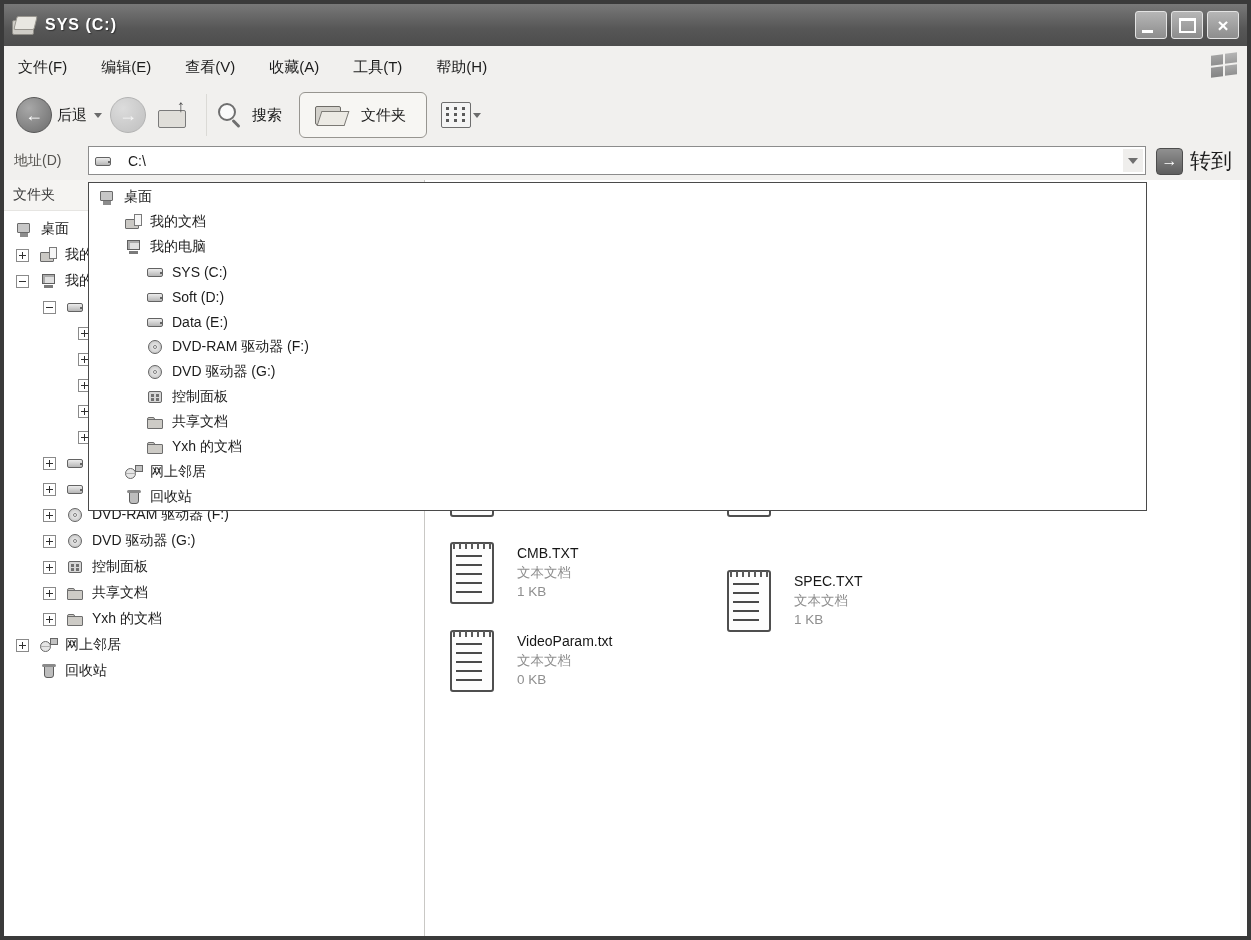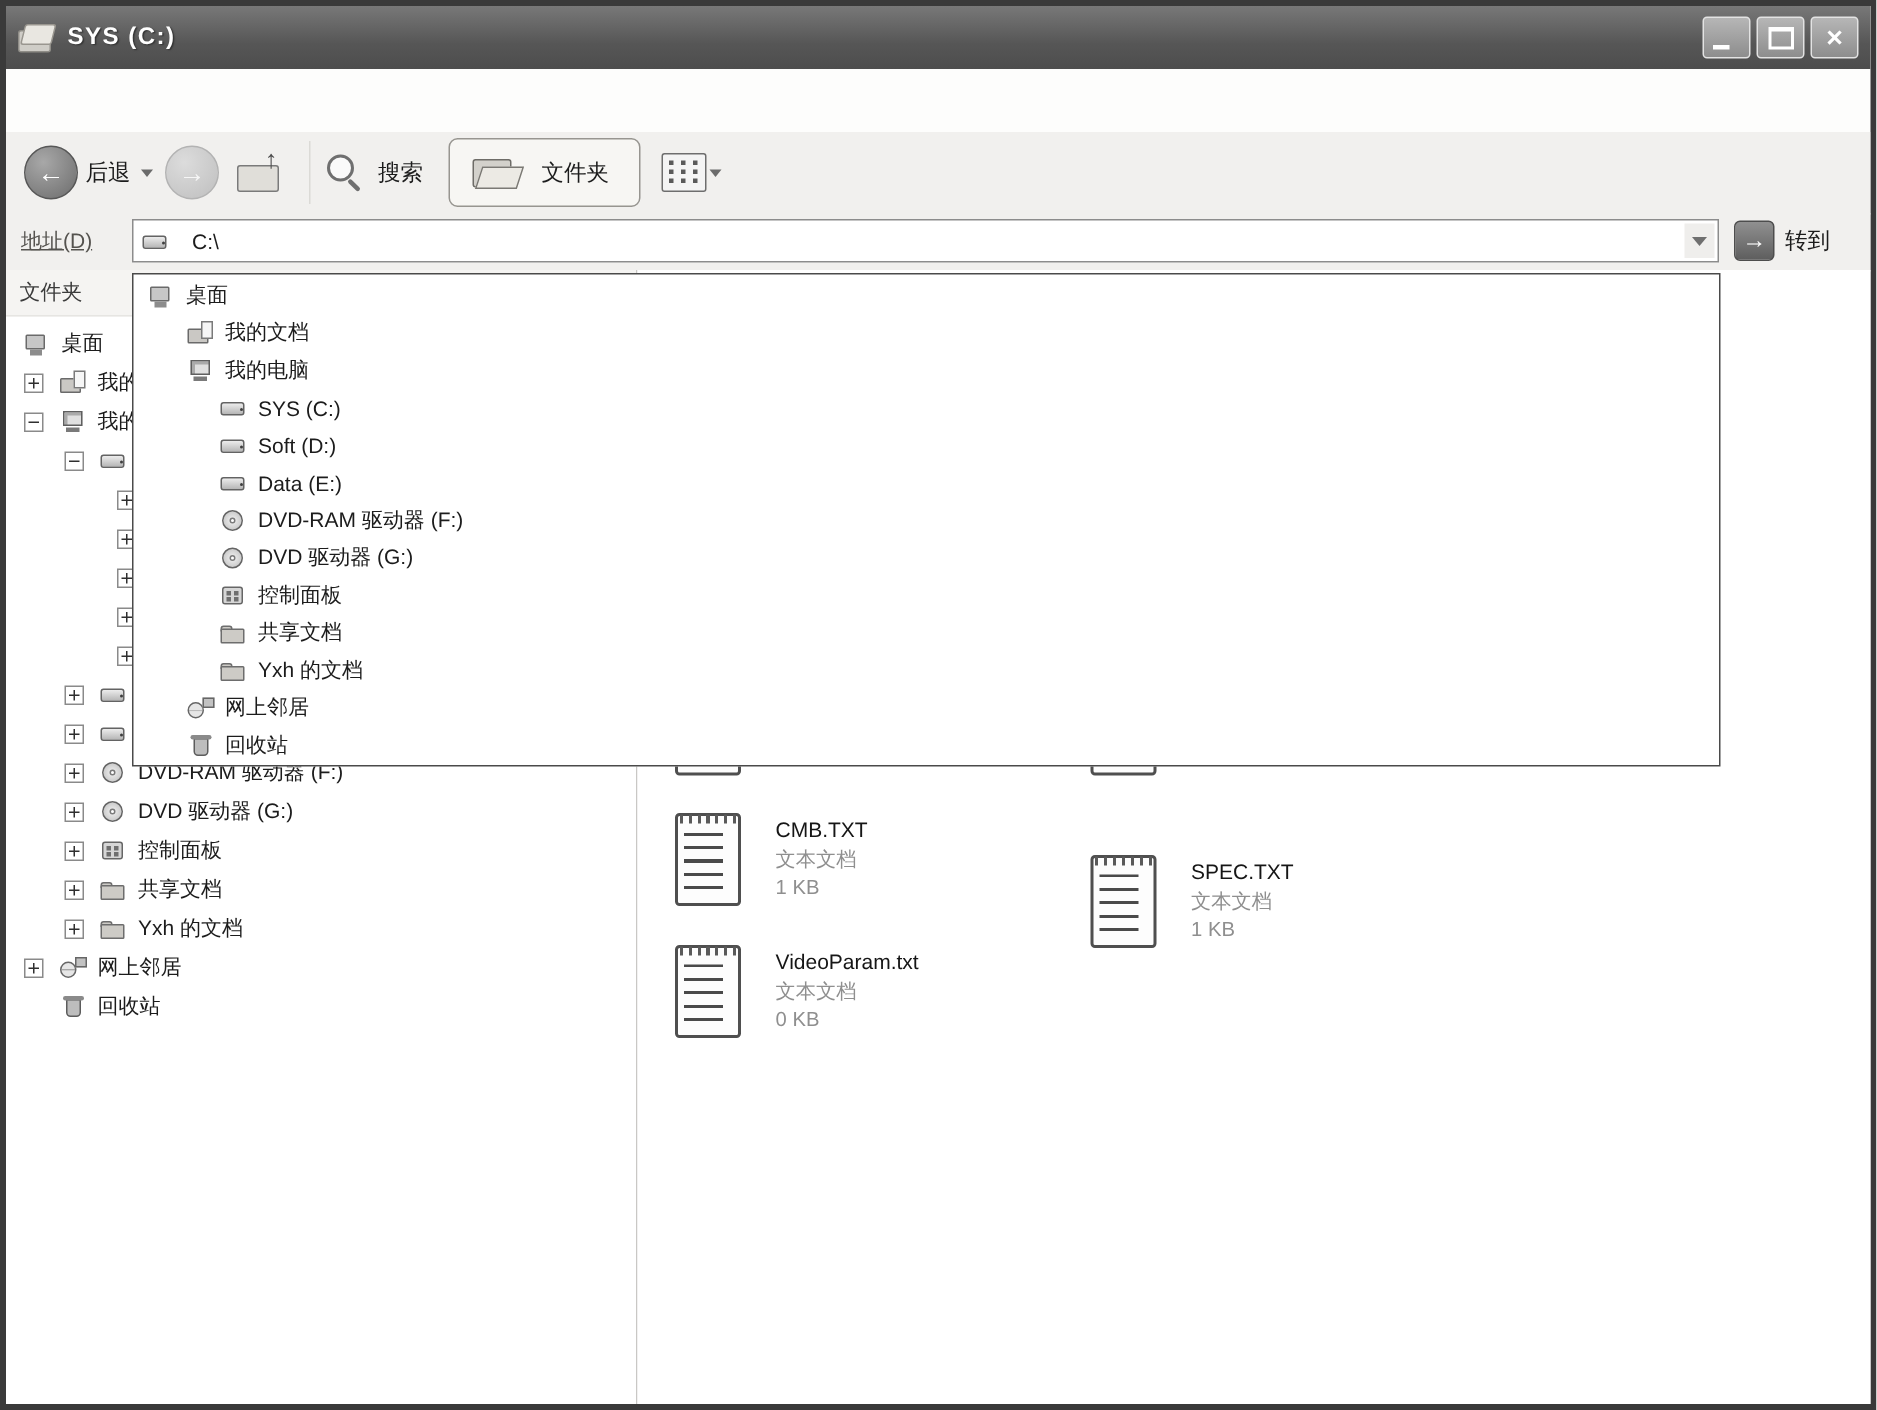--- a/index.html
+++ b/index.html
@@ -71,33 +71,33 @@
     background:#eceae4;border:1px solid #7b7974;transform:skewX(-18deg);}
   .views-btn{display:flex;align-items:center;margin-left:14px;}
   .views-ico{position:relative;width:28px;height:24px;border:1px solid #6e6e6e;
     border-radius:2px;background:#f4f4f4;flex:none;}
   .views-ico::before{content:"";position:absolute;left:4px;top:4px;width:3px;height:3px;background:#5a5a5a;
     box-shadow:0 6px #5a5a5a,0 12px #5a5a5a,8px 0 #5a5a5a,8px 6px #5a5a5a,8px 12px #5a5a5a,
     16px 0 #5a5a5a,16px 6px #5a5a5a,16px 12px #5a5a5a;}
   
   .addressbar{position:absolute;top:138px;left:0;right:0;height:38px;background:#f1f0ee;
     border-bottom:1px solid #cfcecb;}
-  .addr-label{position:absolute;left:10px;top:10px;font-size:14px;color:#55534f;text-decoration:underline;}
+  .addr-label{position:absolute;left:10px;top:10px;font-size:14px;color:#55534f;}
   .combo{position:absolute;left:84px;top:4px;width:1058px;height:29px;background:#ffffff;
     border:1px solid #8c8c8c;display:flex;align-items:center;box-sizing:border-box;}
   .combo-value{font-size:14px;margin-left:8px;}
   .combo-btn{position:absolute;right:2px;top:2px;bottom:2px;width:20px;
     display:flex;align-items:center;justify-content:center;background:#efeeec;}
   .chev{width:0;height:0;border-left:5px solid transparent;border-right:5px solid transparent;
     border-top:6px solid #6f6f6f;}
   .go{position:absolute;left:1152px;top:5px;display:flex;align-items:center;gap:7px;}
   .go-ico{width:25px;height:25px;border:1px solid #4d4d4d;border-radius:4px;color:#fff;
     background:linear-gradient(#909090,#5e5e5e);display:flex;align-items:center;
     justify-content:center;font-size:16px;font-weight:bold;flex:none;}
-  .go-label{font-size:15px;font-family:Liberation Mono, monospace;}
+  .go-label{font-size:21px;font-family:Liberation Mono, monospace;}
   
   .content{position:absolute;top:176px;left:0;right:0;bottom:0;background:#fff;}
   .pane-sep{position:absolute;left:420px;top:0;bottom:0;width:1px;background:#c9c8c5;}
   .folders-pane{position:absolute;left:0;top:0;width:420px;bottom:0;background:#fff;overflow:hidden;}
   .fp-header{height:30px;display:flex;align-items:center;padding-left:9px;font-size:14px;
     color:#3b3b3b;background:#f5f4f2;border-bottom:1px solid #e6e5e2;}
   .tree{position:absolute;top:36px;left:0;right:0;}
   .trow{height:26px;display:flex;align-items:center;font-size:14px;white-space:nowrap;}
   .pl0{padding-left:12px;} .pl1{padding-left:12px;} .pl2{padding-left:39px;} .pl3{padding-left:74px;}
   .exp{width:13px;height:13px;box-sizing:border-box;border:1px solid #8a8a8a;background:#fff;
@@ -170,20 +170,29 @@
         </span>
       <span class="win-btn">
           <span class="glyph-max"></span>
         </span>
       <span class="win-btn">
           <span class="glyph-close">×</span>
         </span>
     </span>
   </div>
 
+  <div class="menubar">
+    <span class="menu-item">文件(F)</span>
+    <span class="menu-item">编辑(E)</span>
+    <span class="menu-item">查看(V)</span>
+    <span class="menu-item">收藏(A)</span>
+    <span class="menu-item">工具(T)</span>
+    <span class="menu-item">帮助(H)</span>
+    <span class="winlogo"></span>
+  </div>
 
   <div class="toolbar">
     <span class="tb-group">
       <span class="tb-circle">←</span>
       <span class="tb-label">后退</span>
     </span>
     <span class="caret"></span>
     <span class="tb-circle disabled">
         <span>→</span>
       </span>

